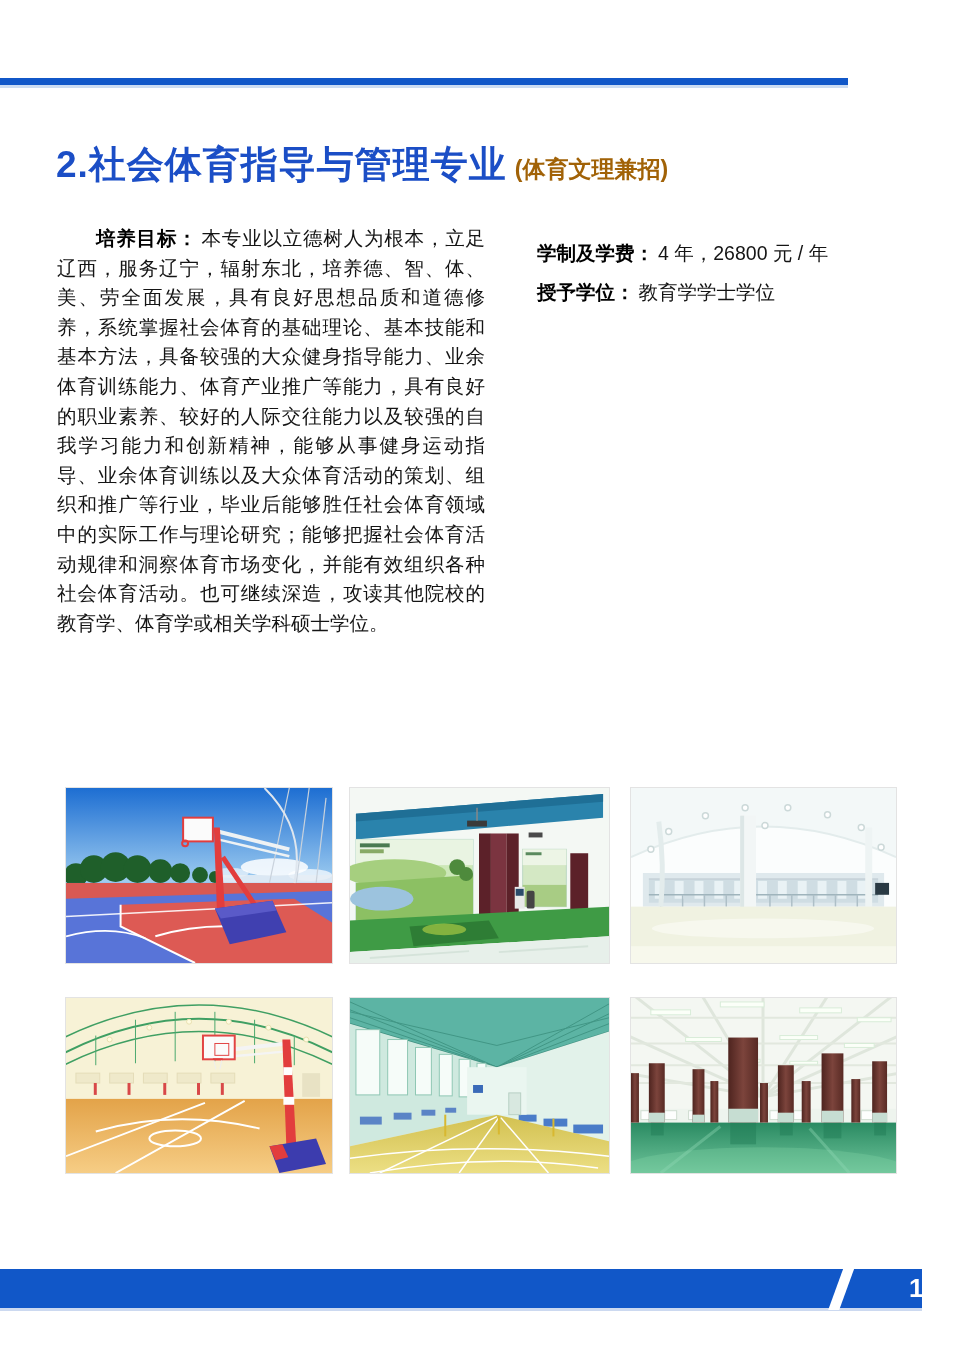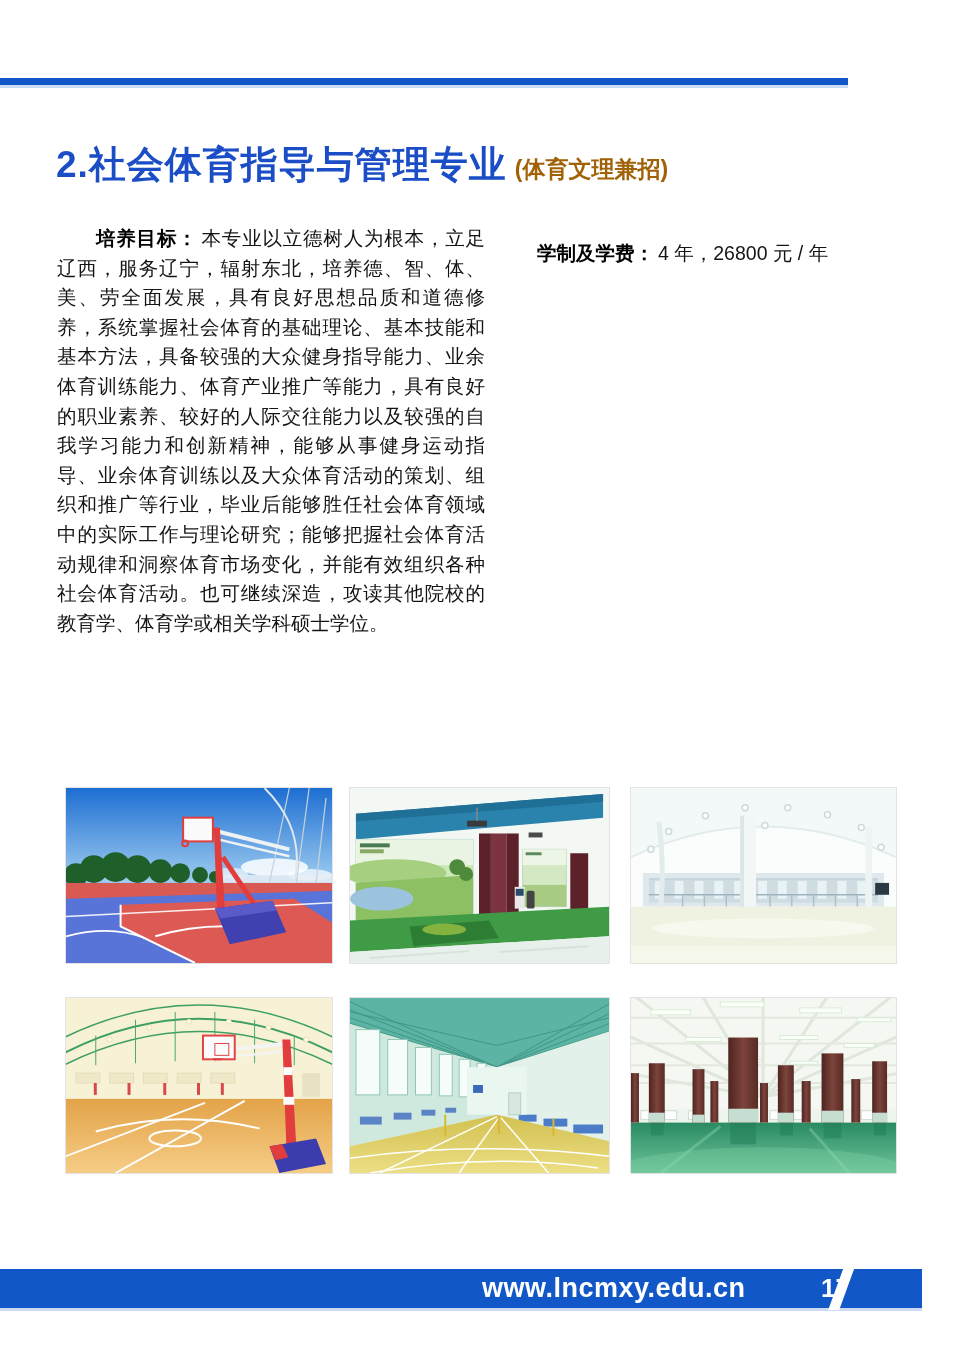--- a/index.html
+++ b/index.html
@@ -34,38 +34,39 @@
   #ph4{left:65px;top:997px;width:268px;height:177px;}
   #ph5{left:349px;top:997px;width:261px;height:177px;}
   #ph6{left:630px;top:997px;width:267px;height:177px;}
   
   .footer-bar{position:absolute;left:0;top:1269px;width:922px;height:39px;
     background:#1157c8;border-bottom:3px solid #ccd9f0;}
   .footer-url{position:absolute;left:482px;top:0;height:39px;line-height:39px;
     color:#ffffff;font-size:27px;font-weight:bold;letter-spacing:0.5px;}
   .footer-slash{position:absolute;left:836px;top:-2px;width:11px;height:43px;
     background:#ffffff;transform:skewX(-20deg);}
-  .footer-page{position:absolute;left:821px;top:0;height:55px;line-height:39px;
+  .footer-page{position:absolute;left:909px;top:0;height:55px;line-height:39px;
     color:#ffffff;font-size:26px;font-weight:bold;}
 </style>
 </head>
 <body>
 
 <div class="top-bar"></div>
 
 <div class="title-row">
   <span class="title-main">2.社会体育指导与管理专业</span><span class="title-suffix">(体育文理兼招)</span>
 </div>
 
 <div class="columns">
   <div class="col-left">
     <p class="para"><span class="label">培养目标：</span><span>本专业以立德树人为根本，立足辽西，服务辽宁，辐射东北，培养德、智、体、美、劳全面发展，具有良好思想品质和道德修养，系统掌握社会体育的基础理论、基本技能和基本方法，具备较强的大众健身指导能力、业余体育训练能力、体育产业推广等能力，具有良好的职业素养、较好的人际交往能力以及较强的自我学习能力和创新精神，能够从事健身运动指导、业余体育训练以及大众体育活动的策划、组织和推广等行业，毕业后能够胜任社会体育领域中的实际工作与理论研究；能够把握社会体育活动规律和洞察体育市场变化，并能有效组织各种社会体育活动。也可继续深造，攻读其他院校的教育学、体育学或相关学科硕士学位。</span></p>
   </div>
   <div class="col-right">
     <p class="para single"><span class="label">学制及学费：</span><span>4 年，26800 元 / 年</span></p>
+    <p class="para single"><span class="label">授予学位：</span><span>教育学学士学位</span></p>
   </div>
 </div>
 
 <div class="photo" id="ph1">
   <svg viewBox="0 0 268 177" preserveAspectRatio="none">
     <defs>
       <linearGradient id="p1sky" x1="0" y1="0" x2="0" y2="1">
         <stop offset="0" stop-color="#1d6ed2"></stop>
           <stop offset="1" stop-color="#a6d2f2"></stop>
       </linearGradient>
@@ -412,16 +413,15 @@
         <rect x="150" y="126" width="13" height="13"></rect>
         <rect x="245" y="126" width="12" height="13"></rect>
     </g>
     <ellipse cx="133" cy="177" rx="150" ry="26" fill="#7ed0a4" opacity="0.35"></ellipse>
     <path d="M30,177 L90,130" stroke="#8fd8b4" stroke-width="3" opacity="0.4"></path>
     <path d="M220,177 L180,132" stroke="#8fd8b4" stroke-width="3" opacity="0.4"></path>
   </svg>
 </div>
 
 <div class="footer-bar">
-  <span class="footer-url">www.lncmxy.edu.cn</span>
   <span class="footer-slash"></span>
   <span class="footer-page">17</span>
 </div>
 
 </body></html>

